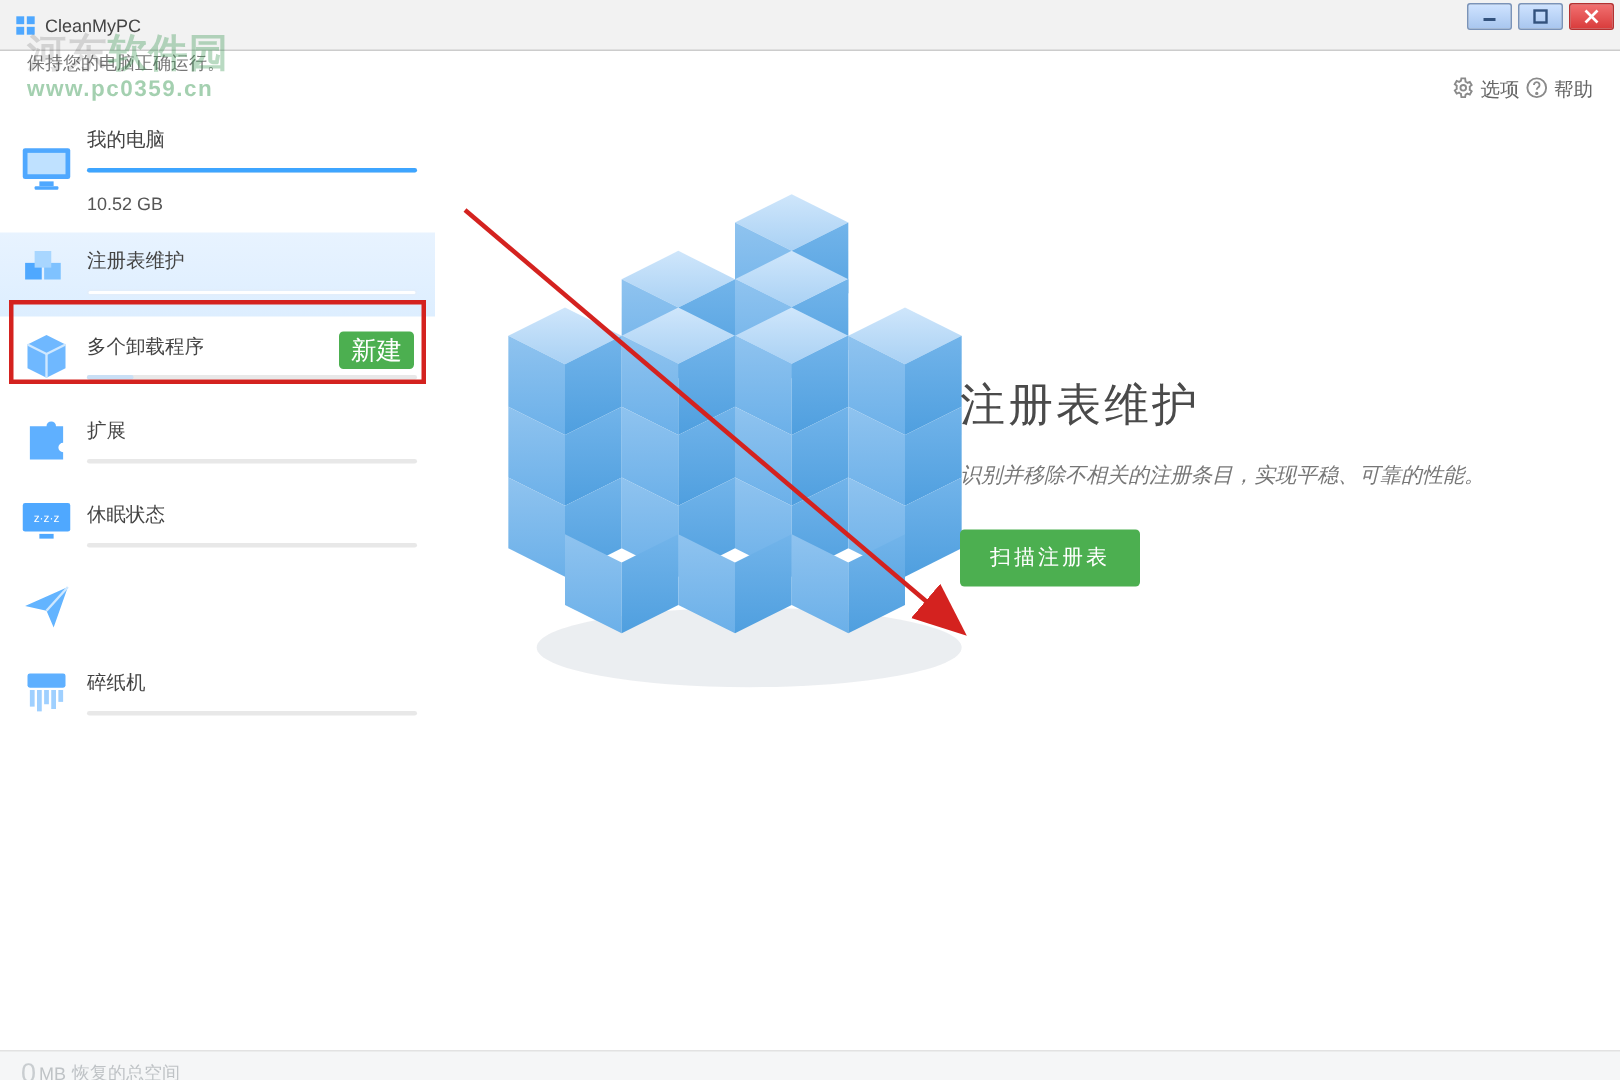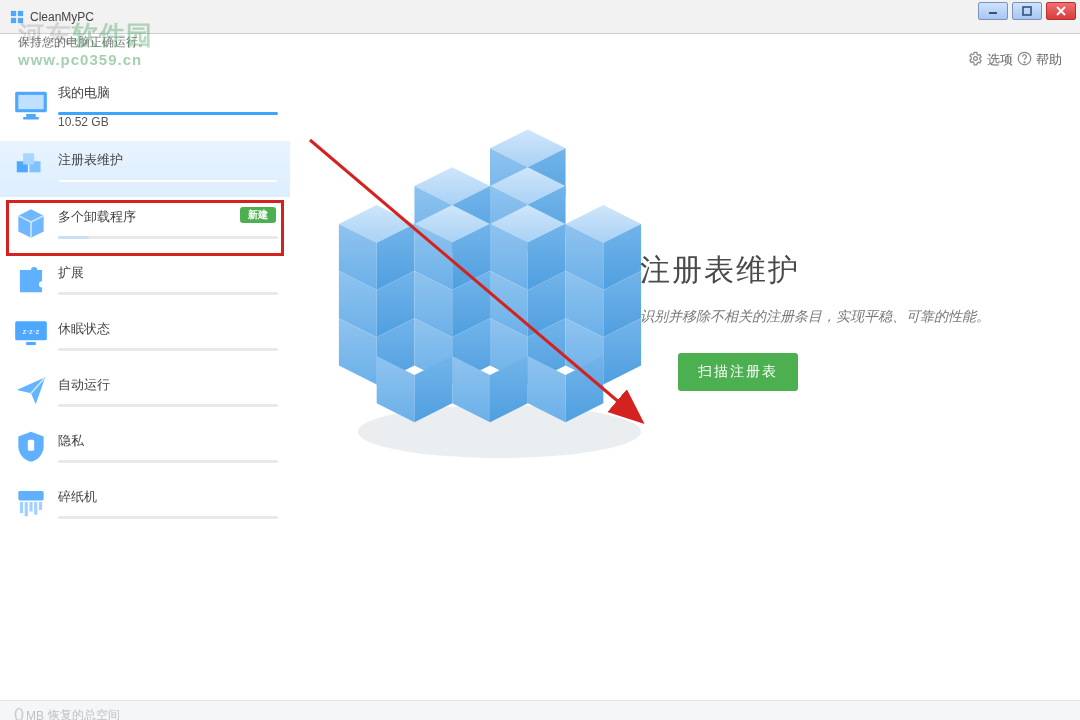--- a/index.html
+++ b/index.html
@@ -31,39 +31,39 @@
 .body { display: flex; height: calc(720px - 24px - 36px - 30px); }
 .sidebar { width: 290px; padding: 6px 0 0 0; position: relative; }
 .main { flex: 1; position: relative; padding: 10px 60px 10px 40px; }
 
 
 .sb-item { display: flex; align-items: center; padding: 6px 12px 12px 12px; cursor: pointer; position: relative; }
 .sb-item.selected { background: linear-gradient(#e8f3ff,#ddeeff); }
 .sb-icon { width: 38px; height: 38px; margin-right: 8px; flex-shrink: 0; }
 .sb-body { flex: 1; padding-top: 2px; }
 .sb-label { font-size: 13px; color: #444; }
-.sb-sub { font-size: 12px; color: #555; }
+.sb-sub { font-size: 12px; color: #555; margin-top: 14px; }
 .sb-bar { height: 3px; background: #e8e8e8; border-radius: 2px; margin-top: 10px; position: relative; }
 .sb-bar.full::after { content:""; position:absolute; inset:0; background:#3ea5ff; border-radius:2px; }
 .sb-bar.short::after { content:""; position:absolute; left:0; top:0; bottom:0; width:14%; background:#c9dff5; border-radius:2px; }
 .sb-bar.white { background: #fff; height: 4px; border: 1px solid #e2eefb; }
-.badge-new { background:#4caf50; color:#fff; font-size:10px; padding:1px 8px; border-radius:3px; position:absolute; right:14px; top:10px;font-weight:bold; }
+.badge-new { background:#4caf50; color:#fff; font-size:17px; padding:1px 8px; border-radius:3px; position:absolute; right:14px; top:10px; }
 
 
 .annot-box { position:absolute; left:6px; top:130px; width:278px; height:56px; border:3px solid #d4221f; pointer-events:none; z-index:5; }
 
 .annot-arrow { position:absolute; left:300px; top:130px; pointer-events:none; z-index:5; }
 
 
 .cube-wrap { width: 320px; height: 340px; margin-top: 40px; position: relative; }
 .cube-svg { width: 100%; height: 100%; }
 .hero-text { position: absolute; left: 640px; top: 250px; width: 380px; }
 .hero-title { font-size: 30px; color: #4a4a4a; font-weight: 400; letter-spacing: 2px; }
 .hero-desc { font-size: 14px; color: #777; line-height: 1.7; margin-top: 14px; font-style: italic; }
-.scan-btn { margin-top: 24px; background:#4caf50; color:#fff; font-size:14px; padding:10px 20px; border:none; border-radius:3px; cursor:pointer; letter-spacing: 2px; margin-left: 38px; }
+.scan-btn { margin-top: 24px; background:#4caf50; color:#fff; font-size:14px; padding:10px 20px; border:none; border-radius:3px; cursor:pointer; letter-spacing: 2px; }
 
 
 .footer { height: 30px; background:#f5f6f7; border-top:1px solid #e2e2e2; display:flex; align-items:center; padding:0 14px; font-size:12px; color:#bfc3c6; }
 .footer .big0 { font-size:18px; color:#c9cdd0; margin-right:2px; }
 
 
 .sb-icon svg { width:100%; height:100%; }
 </style>
 </head>
 <body>
@@ -199,38 +199,22 @@
       </div>
     </div>
 
     <div class="sb-item">
       <span class="sb-icon">
         <svg viewBox="0 0 48 48">
             <path d="M6 24 L42 8 L30 42 L24 28 Z" fill="#63b4ff"></path>
             <path d="M24 28 L42 8" stroke="#cfe8ff" stroke-width="2"></path>
           </svg>
       </span>
-      <div class="sb-body">
-        <div class="sb-label">自动运行</div>
-        <div class="sb-bar"></div>
-      </div>
-    </div>
-
-    <div class="sb-item">
-      <span class="sb-icon">
-        <svg viewBox="0 0 48 48">
-            <path d="M24 6 L40 12 V24 C40 34 33 42 24 44 C15 42 8 34 8 24 V12 Z" fill="#5fb0ff"></path>
-            <rect x="20" y="16" width="8" height="14" rx="2" fill="#fff"></rect>
-          </svg>
-      </span>
-      <div class="sb-body">
-        <div class="sb-label">隐私</div>
-        <div class="sb-bar"></div>
-      </div>
-    </div>
+    </div>
+
 
     <div class="sb-item">
       <span class="sb-icon">
         <svg viewBox="0 0 48 48">
             <rect x="8" y="10" width="32" height="12" rx="2" fill="#5fb0ff"></rect>
             <rect x="10" y="24" width="4" height="14" fill="#9fd0ff"></rect>
             <rect x="16" y="24" width="4" height="18" fill="#9fd0ff"></rect>
             <rect x="22" y="24" width="4" height="12" fill="#9fd0ff"></rect>
             <rect x="28" y="24" width="4" height="16" fill="#9fd0ff"></rect>
             <rect x="34" y="24" width="4" height="10" fill="#9fd0ff"></rect>

